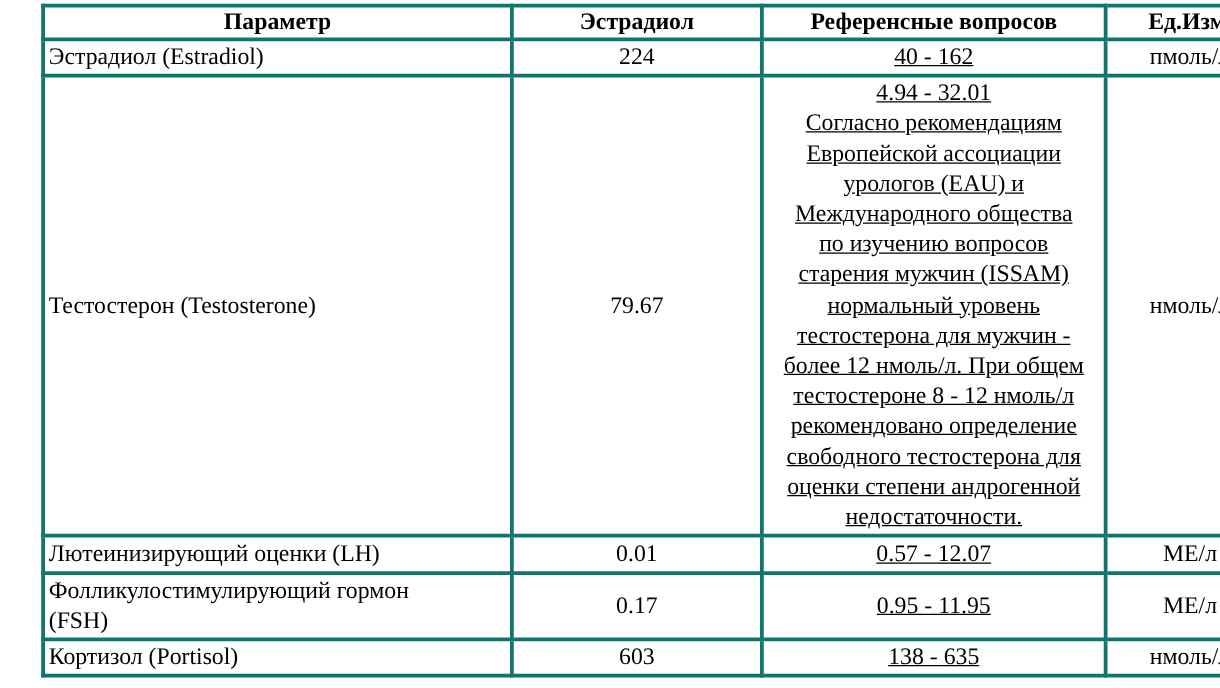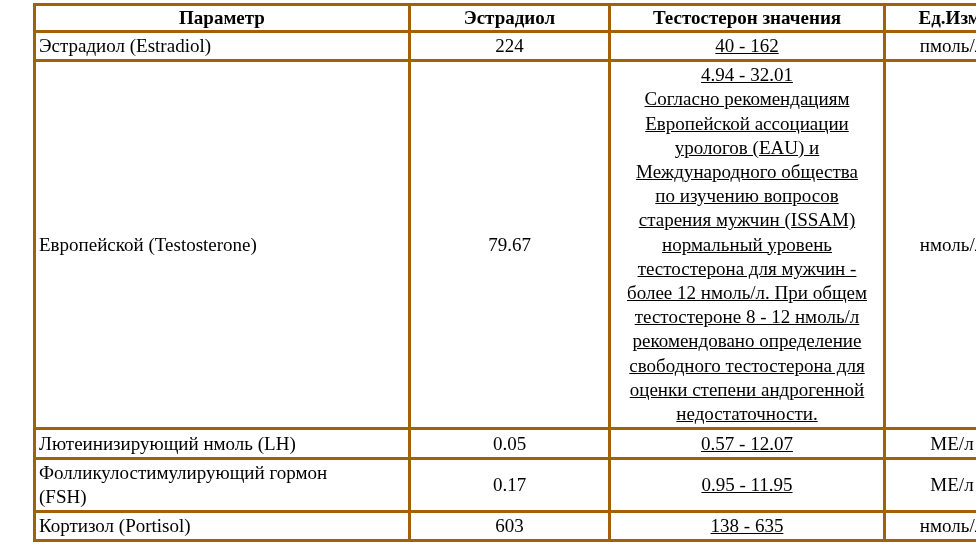--- a/index.html
+++ b/index.html
@@ -13,21 +13,21 @@
   .table-wrap {
     position: absolute;
     left: 33px; top: 3px;
   }
   table.lab-table {
     border-collapse: collapse;
     table-layout: fixed;
     width: 985px;
   }
   table.lab-table th, table.lab-table td {
-    border: 3px solid #a16207;
+    border: 3px solid #0f766e;
     font-size: 19px;
     vertical-align: middle;
     padding: 1px 3px;
     overflow: hidden;
   }
   th.hdr {
     font-weight: bold;
     text-align: center;
     height: 26px;
   }
@@ -64,54 +64,54 @@
     <colgroup>
       <col style="width:375px">
       <col style="width:200px">
       <col style="width:275px">
       <col style="width:135px">
     </colgroup>
     <thead>
       <tr class="r-header">
         <th class="hdr">Параметр</th>
         <th class="hdr">Эстрадиол</th>
-        <th class="hdr">Тестостерон значения</th>
+        <th class="hdr">Референсные вопросов</th>
         <th class="hdr">Ед.Изм.</th>
       </tr>
     </thead>
     <tbody>
       <tr class="r-estradiol">
         <td class="param">Эстрадиол (Estradiol)</td>
         <td class="result bold">224</td>
         <td class="ref">40 - 162</td>
         <td class="unit">пмоль/л</td>
       </tr>
       <tr class="r-testo">
-        <td class="param">Европейской (Testosterone)</td>
+        <td class="param">Тестостерон (Testosterone)</td>
         <td class="result">79.67</td>
         <td class="ref">4.94 - 32.01
 Согласно рекомендациям
 Европейской ассоциации
 урологов (EAU) и
 Международного общества
 по изучению вопросов
 старения мужчин (ISSAM)
 нормальный уровень
 тестостерона для мужчин -
 более 12 нмоль/л. При общем
 тестостероне 8 - 12 нмоль/л
 рекомендовано определение
 свободного тестостерона для
 оценки степени андрогенной
 недостаточности.</td>
         <td class="unit">нмоль/л</td>
       </tr>
       <tr class="r-lh">
-        <td class="param">Лютеинизирующий нмоль (LH)</td>
-        <td class="result bold">0.05</td>
+        <td class="param">Лютеинизирующий оценки (LH)</td>
+        <td class="result bold">0.01</td>
         <td class="ref">0.57 - 12.07</td>
         <td class="unit">МЕ/л</td>
       </tr>
       <tr class="r-fsh">
         <td class="param">Фолликулостимулирующий гормон
 (FSH)</td>
         <td class="result bold">0.17</td>
         <td class="ref">0.95 - 11.95</td>
         <td class="unit">МЕ/л</td>
       </tr>

